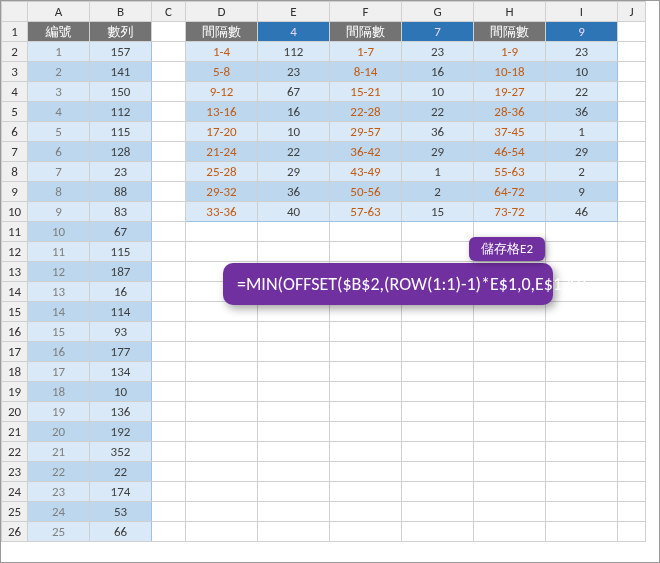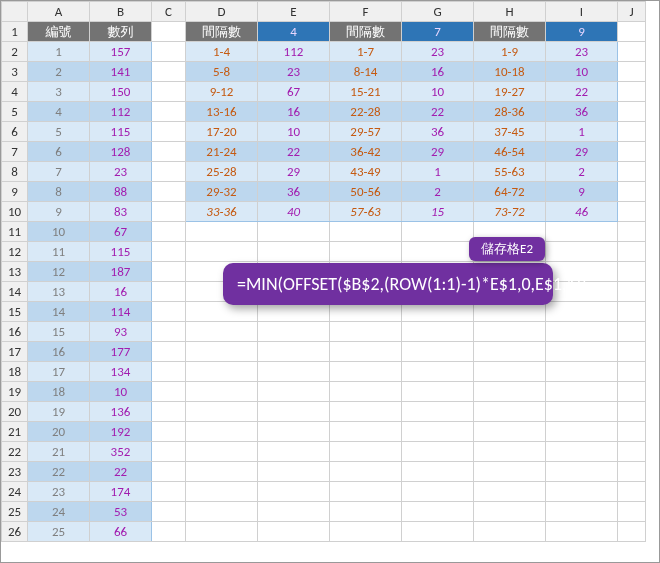--- a/index.html
+++ b/index.html
@@ -48,23 +48,23 @@
   }
   .hdr-val {
     background: #2e75b6;
     color: #e6d6ff;
     font-weight: bold;
   }
   .bandA { background: #d9e9f7; }
   .bandB { background: #bdd7ee; }
   .bordR { border-right: 1px solid #9bc2e6 !important; }
   .bordL { border-left: 1px solid #9bc2e6 !important; }
-  .bordB { border-bottom: 1px solid #9bc2e6 !important; font-style: italic; }
+  .bordB { border-bottom: 1px solid #9bc2e6 !important; }
   .txt-gray { color: #7f7f7f; }
-  .txt-blue { color: #a21caf; }
+  .txt-blue { color: #404040; }
   .txt-red  { color: #c55a11; }
   .blank { background: #fff; }
   .callout-wrap {
     position: absolute;
     left: 222px;
     top: 248px;
     width: 330px;
   }
   .callout-label {
     position: absolute;

